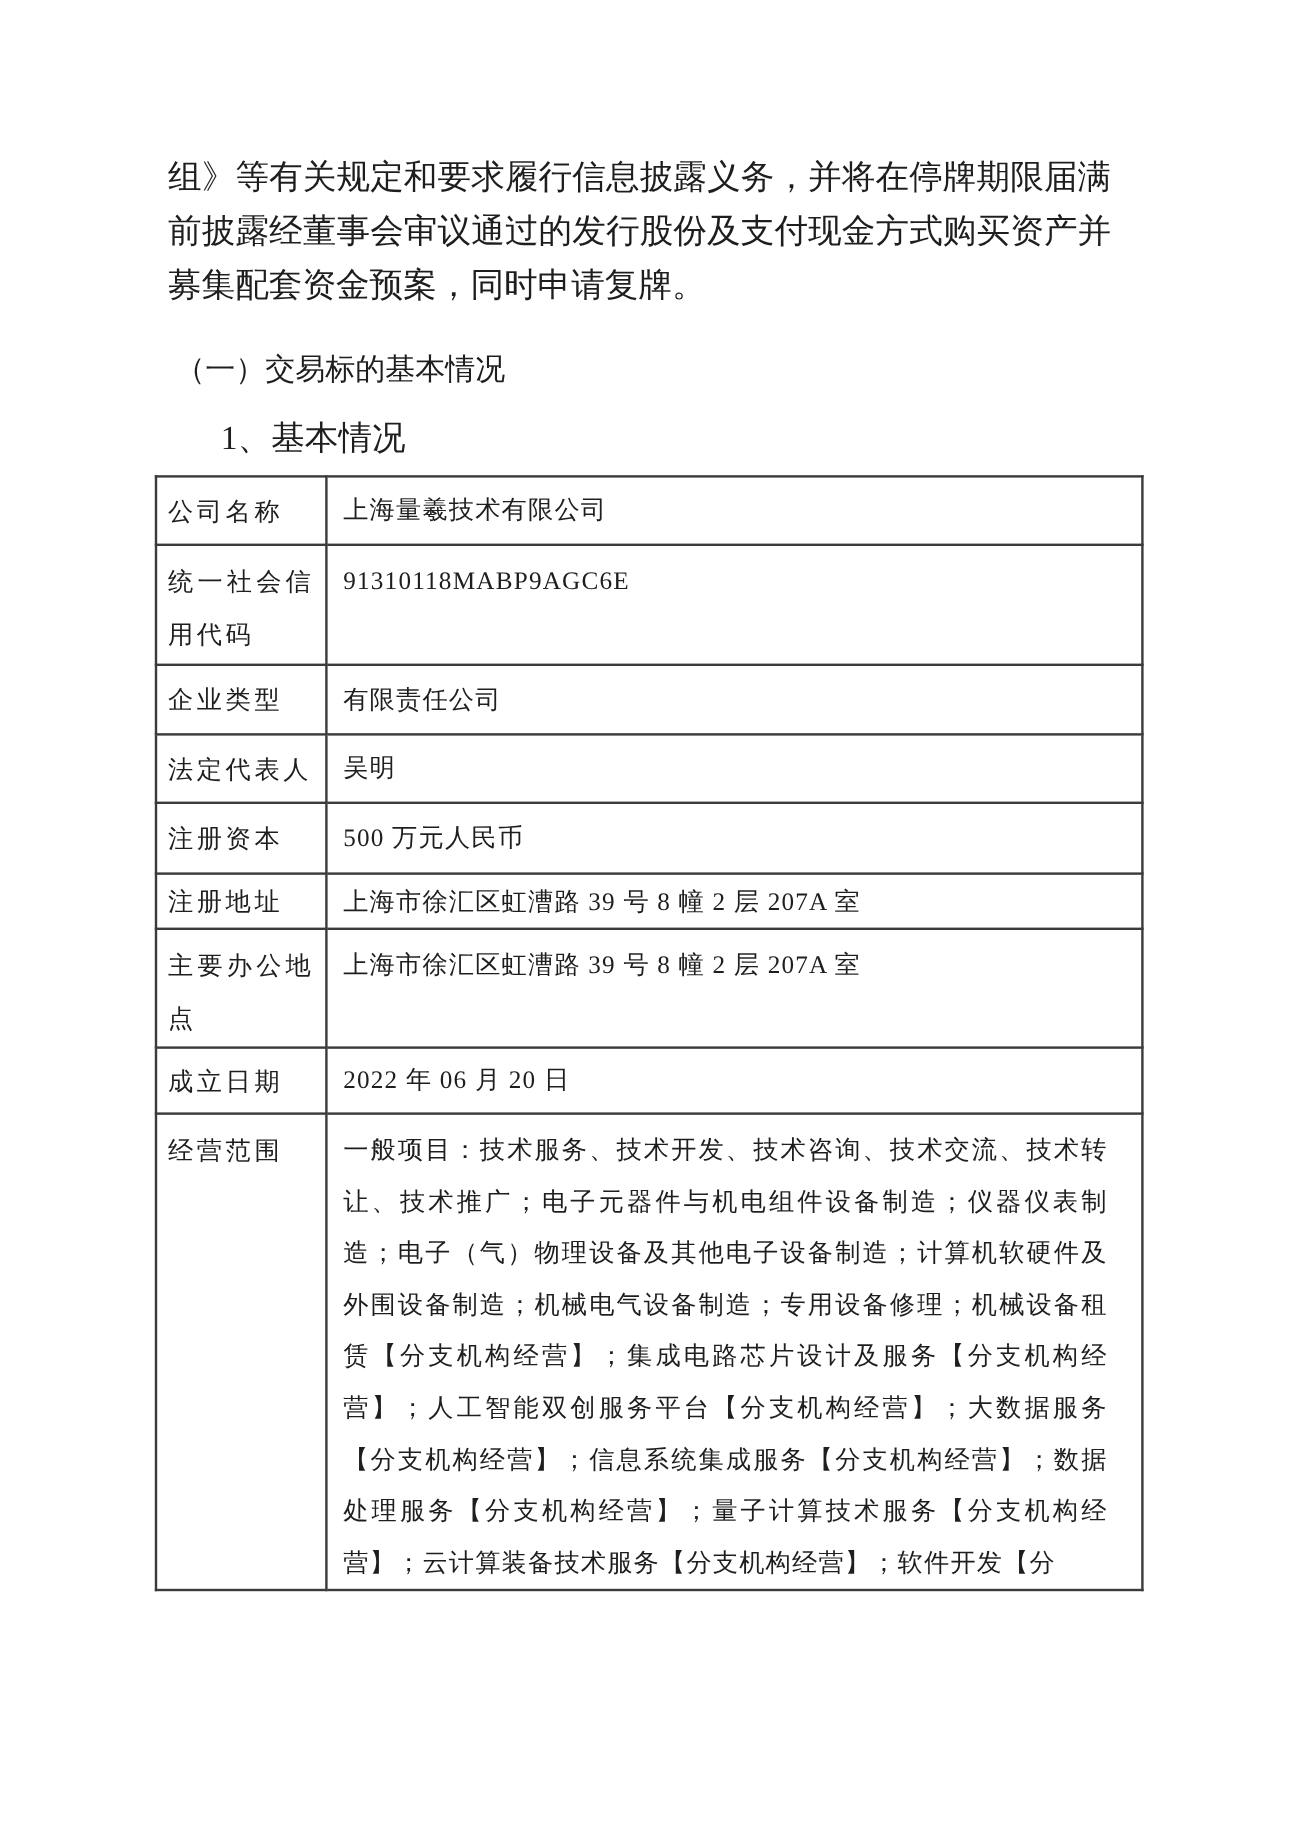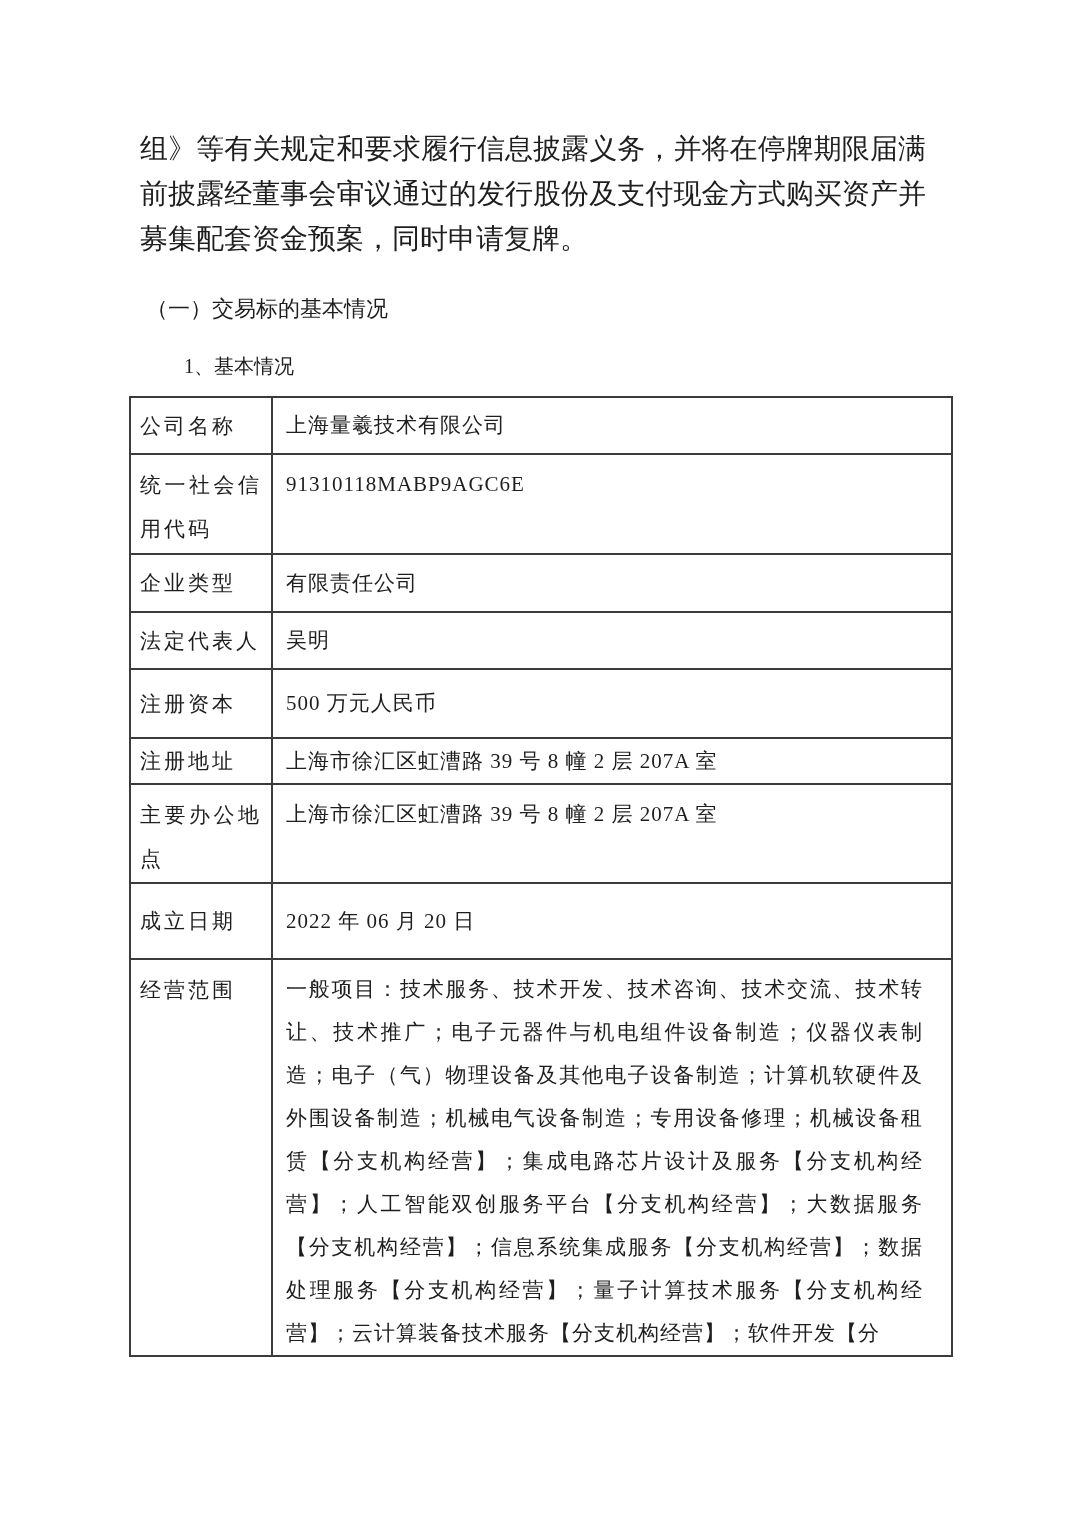--- a/index.html
+++ b/index.html
@@ -14,25 +14,25 @@
     margin:126px 0 0 140px;width:786px;
     font-size:28px;line-height:45px;text-align:justify;
   }
   .h-main{
     margin:47px 0 0 143px;padding:0;
     font-family:"Liberation Sans","DejaVu Sans",sans-serif;
     font-size:22px;line-height:28px;font-weight:700;color:#161616;
   }
   .h-sub{
     margin:34px 0 0 146px;padding:0;
-    font-size:22px;line-height:28px;font-weight:400;
+    font-size:25px;line-height:28px;font-weight:400;
   }
   .h-item{
     margin:29px 0 16px 184px;padding:0;
-    font-size:20px;line-height:28px;font-weight:400;
+    font-size:28px;line-height:28px;font-weight:400;
   }
   table.info{
     margin:15px 0 0 129px;
     width:824px;table-layout:fixed;border-collapse:collapse;
     font-size:21px;
   }
   table.info td{
     border:2px solid #3b3b3b;
     vertical-align:middle;
     overflow:hidden;
@@ -43,22 +43,22 @@
     letter-spacing:3px;
     line-height:44px;
   }
   td.val{
     padding:0 28px 0 13px;
     text-align:justify;
     letter-spacing:1px;
     line-height:43px;
   }
   tr.top td{vertical-align:top;padding-top:8px;}
-  .rh56{height:40px}.rh57{height:57px}.rh58{height:58px}.rh59{height:69px}
-  .rh63{height:76px}.rh99{height:99px}.rh100{height:100px}.rh350{height:350px}
+  .rh56{height:40px}.rh57{height:57px}.rh58{height:58px}.rh59{height:59px}
+  .rh63{height:55px}.rh99{height:99px}.rh100{height:100px}.rh350{height:350px}
 </style>
 </head>
 <body>
 
 <div class="page">
 
   <p class="para">组》等有关规定和要求履行信息披露义务，并将在停牌期限届满前披露经董事会审议通过的发行股份及支付现金方式购买资产并募集配套资金预案，同时申请复牌。</p>
 
 
   <h3 class="h-sub">（一）交易标的基本情况</h3>

